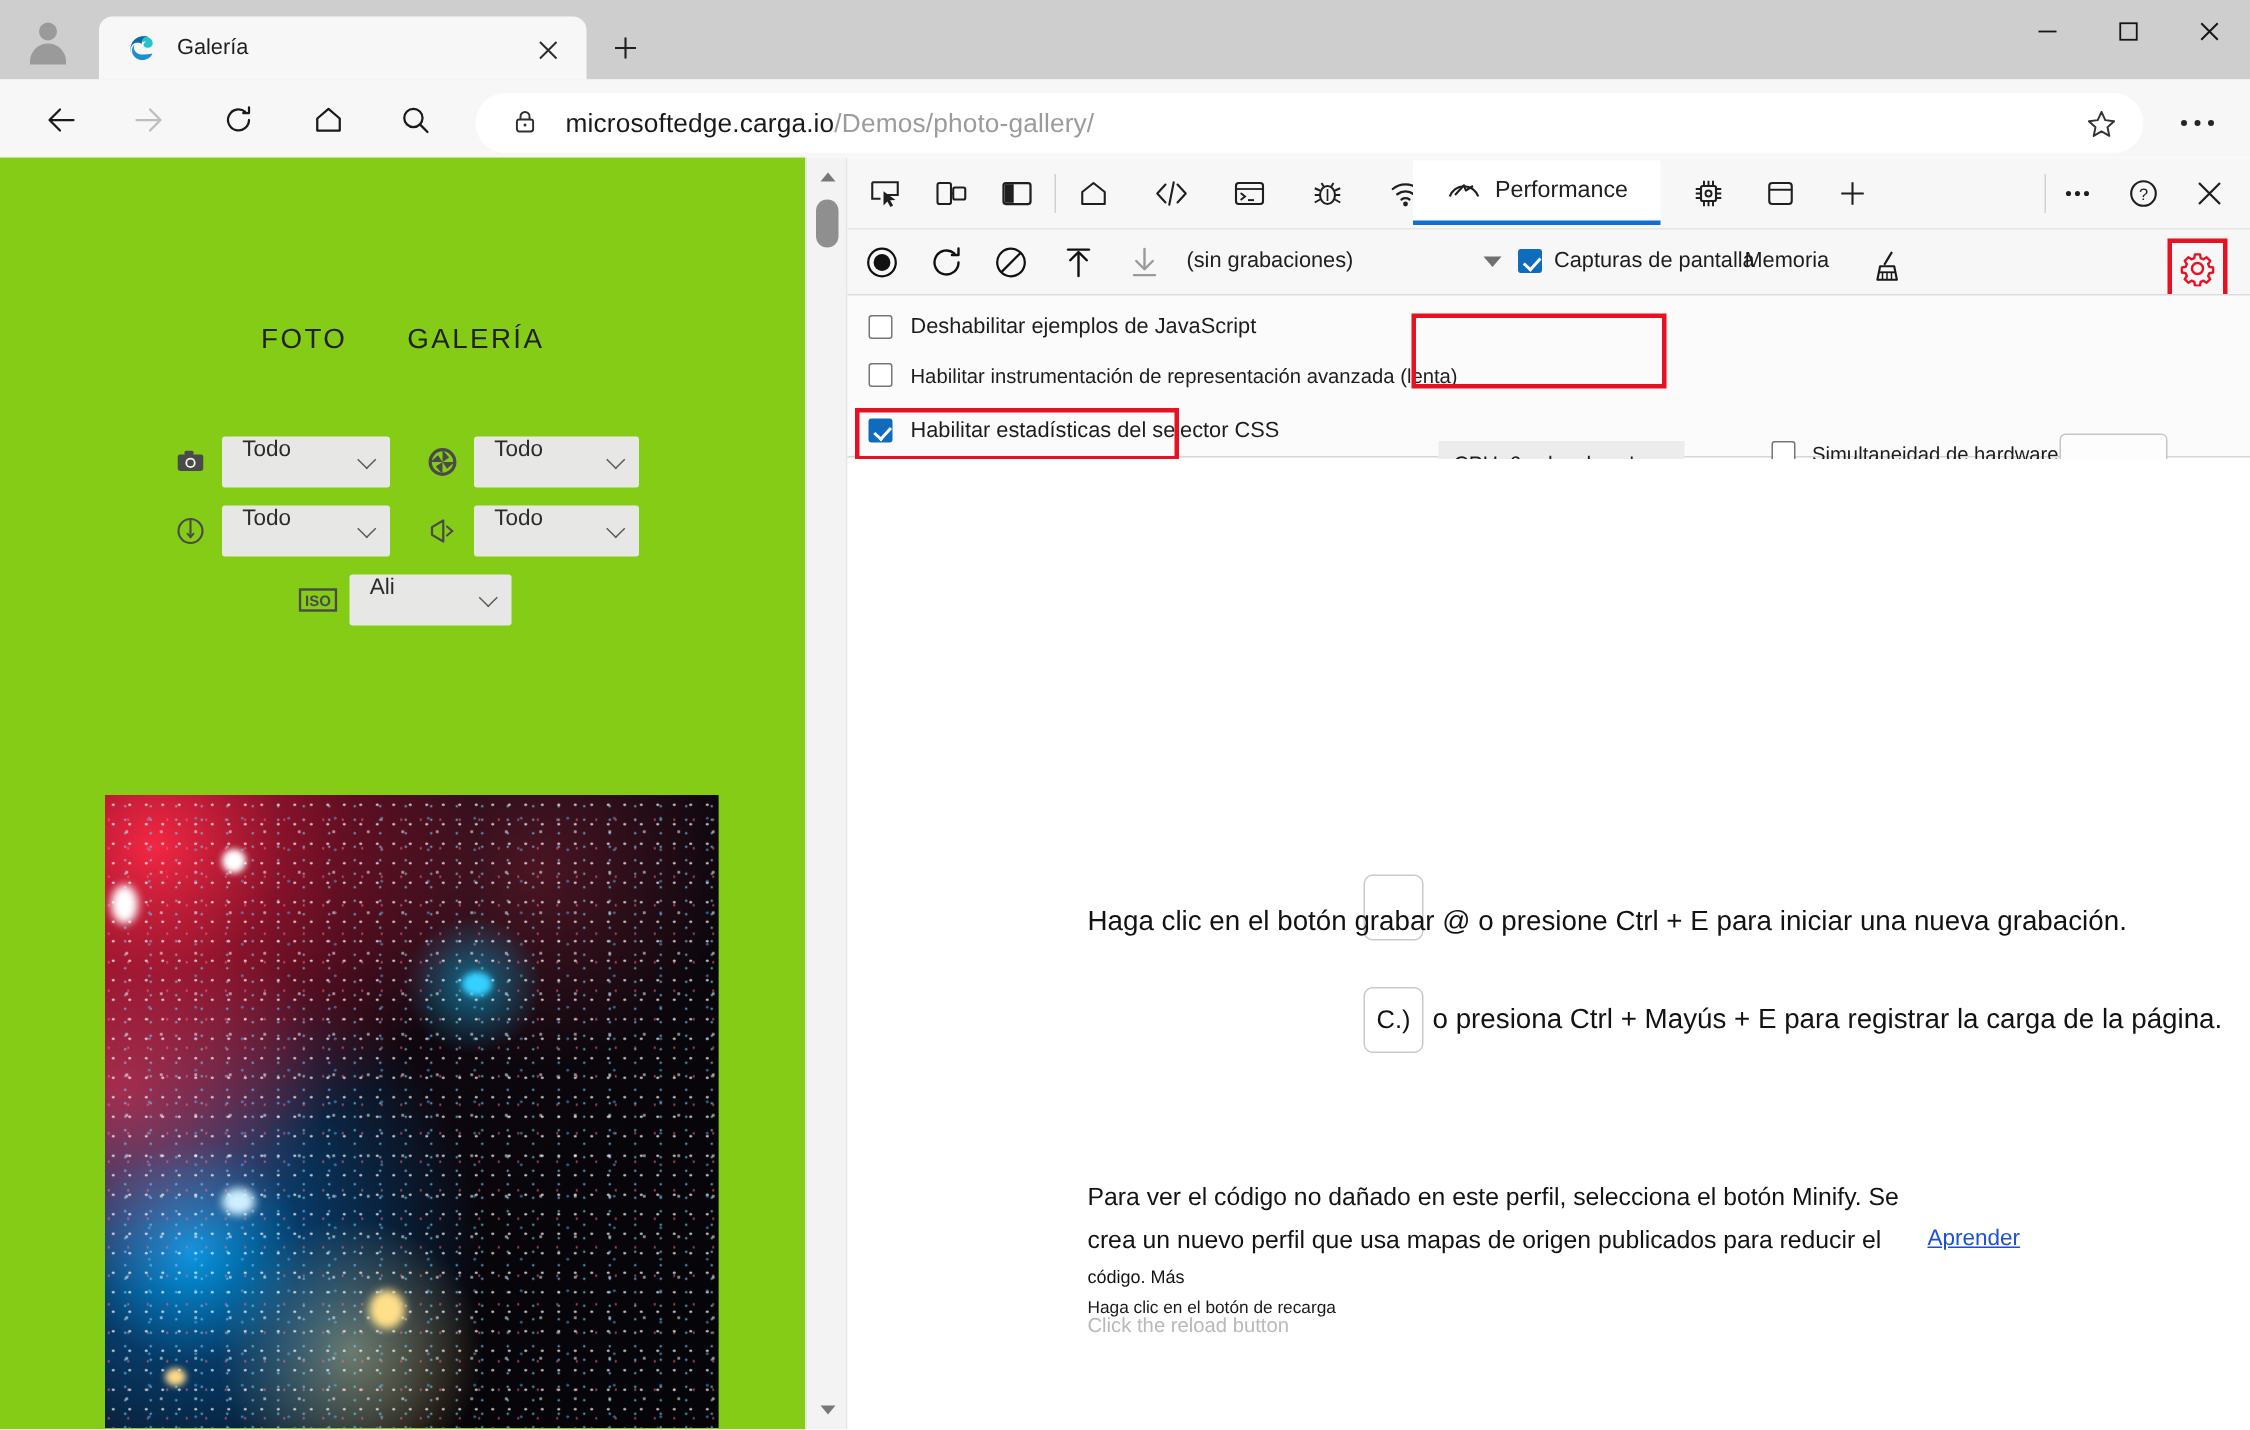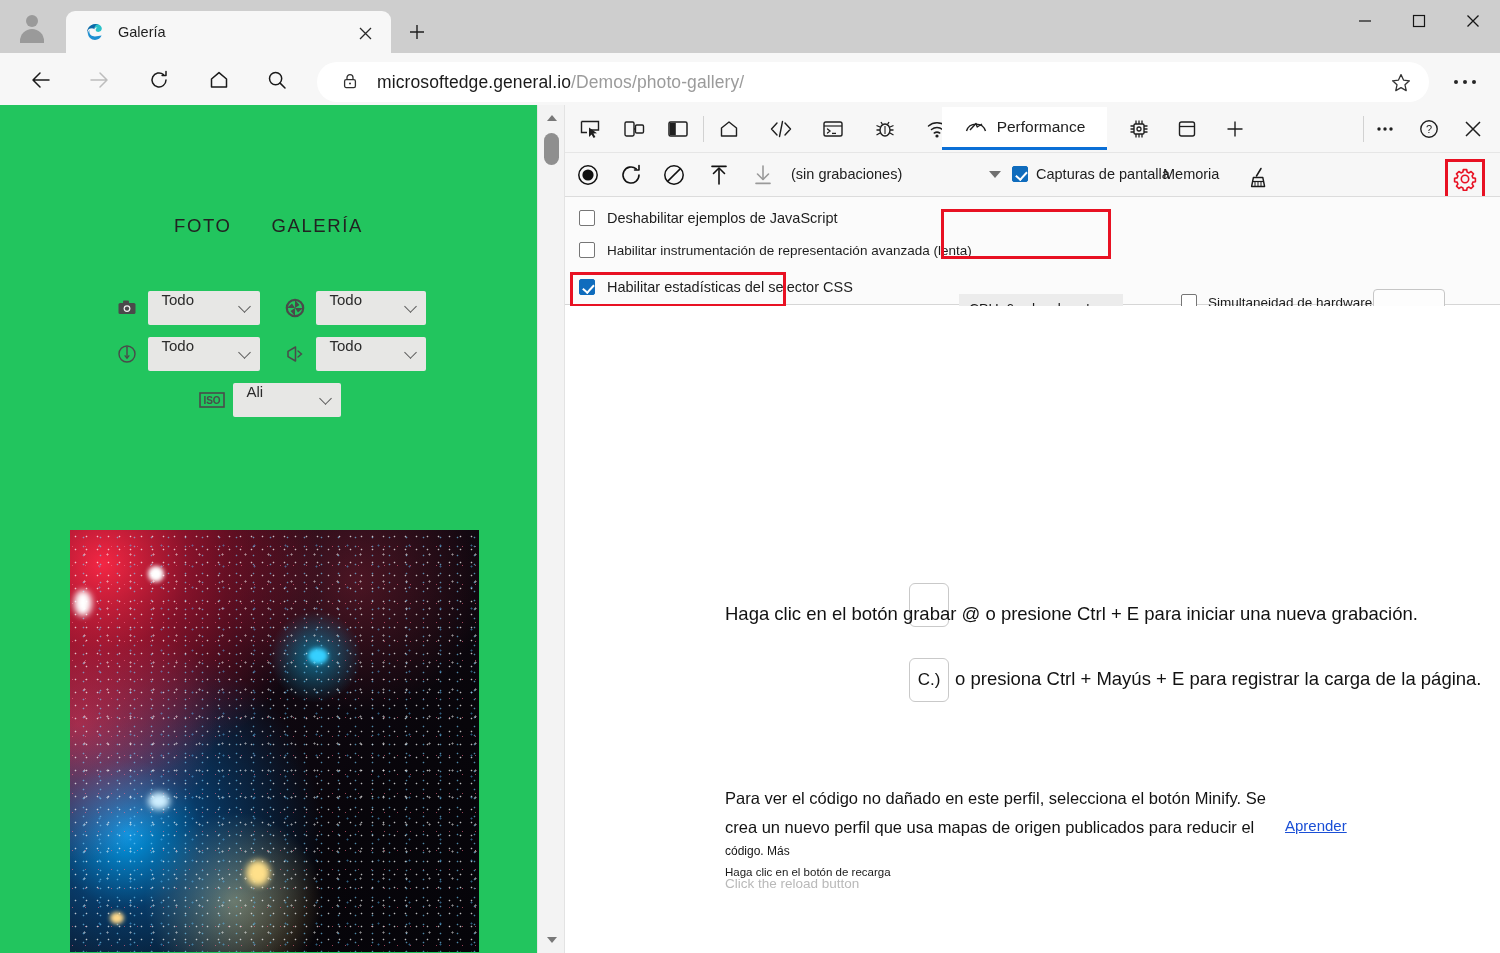--- a/index.html
+++ b/index.html
@@ -105,21 +105,21 @@
 
   
   .page-area {
     position: absolute; left: 0; top: 105px; width: 1500px; height: 848px;
     background: #ffffff;
   }
 
   
   .gallery {
     position: absolute; left: 0; top: 0; width: 537px; height: 848px;
-    background: #22c55e; overflow: hidden;
+    background: #84cc16; overflow: hidden;
   }
   .gal-tabs {
     position: absolute; left: 0; top: 110px; width: 537px;
     display: flex; justify-content: center; gap: 40px;
   }
   .gal-tab {
     font-size: 18.5px; letter-spacing: 1.6px; color: #222; font-weight: 400;
   }
   .filters { position: absolute; left: 0; top: 186px; width: 537px; }
   .frow { display: flex; justify-content: center; align-items: center; margin-bottom: 12px; }
@@ -434,21 +434,21 @@
   </div>
 
   <div class="urlbar">
     <span class="lock-icon">
       <svg width="18" height="18" viewBox="0 0 18 18">
         <rect x="3.6" y="7.6" width="10.8" height="8" rx="1.6" stroke="#303030" stroke-width="1.3" fill="none"></rect>
         <path d="M6 7.6 V5.6 A3 3 0 0 1 12 5.6 V7.6" stroke="#303030" stroke-width="1.3" fill="none"></path>
         <circle cx="9" cy="11.4" r="1" fill="#303030"></circle>
       </svg>
     </span>
-    <span class="url-text"><span class="host">microsoftedge.general.io</span><span>/Demos/photo-gallery/</span></span>
+    <span class="url-text"><span class="host">microsoftedge.carga.io</span><span>/Demos/photo-gallery/</span></span>
     <span class="star-btn">
       <svg width="22" height="22" viewBox="0 0 22 22">
           <path d="M11 2.6 L13.5 8.1 L19.4 8.8 L15 12.8 L16.2 18.6 L11 15.6 L5.8 18.6 L7 12.8 L2.6 8.8 L8.5 8.1 Z" stroke="#333" stroke-width="1.3" fill="none" stroke-linejoin="round"></path>
         </svg>
     </span>
   </div>
 
   <div class="dots-btn">
     <span class="d"></span>
       <span class="d"></span>

